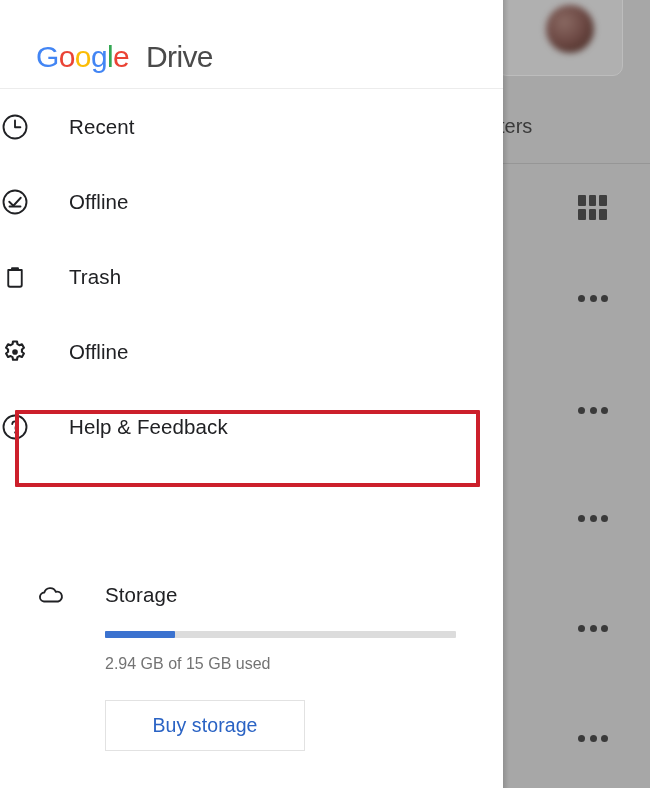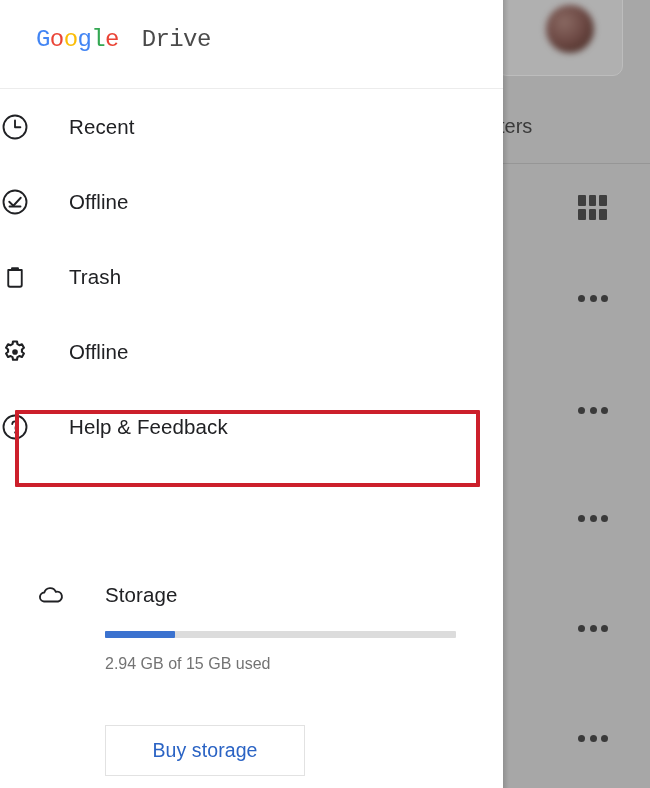--- a/index.html
+++ b/index.html
@@ -33,25 +33,25 @@
     left: 0; top: 0;
     width: 503px;
     height: 89px;
     border-bottom: 1px solid #ececec;
     background: #fff;
   }
 
   #brand {
     position: absolute;
     left: 36px;
-    top: 26px;
-    font-size: 24px;
+    top: 40px;
+    font-size: 30px;
     letter-spacing: -0.6px;
     white-space: nowrap;
-    font-family: Liberation Mono, monospace;
+    font-family: Liberation Sans, sans-serif;
   }
   #brand .g-logo { font-weight: 400; }
   #brand .g-logo span { display: inline; }
   #brand .suite {
     color: #4a4a4a;
     font-weight: 400;
     margin-left: 9px;
   }
 
   
@@ -132,21 +132,20 @@
     border-radius: 0;
     background: #ffffff;
     color: #2a63c4;
     font-size: 19.5px;
     font-family: "Liberation Sans", sans-serif;
     cursor: pointer;
     display: flex;
     align-items: center;
     justify-content: center;
     letter-spacing: 0.1px;
-    margin-top: 25px;
   }
 
   
   #highlight {
     position: absolute;
     left: 15px;
     top: 410px;
     width: 465px;
     height: 77px;
     border: 4px solid #cc1f2b;

